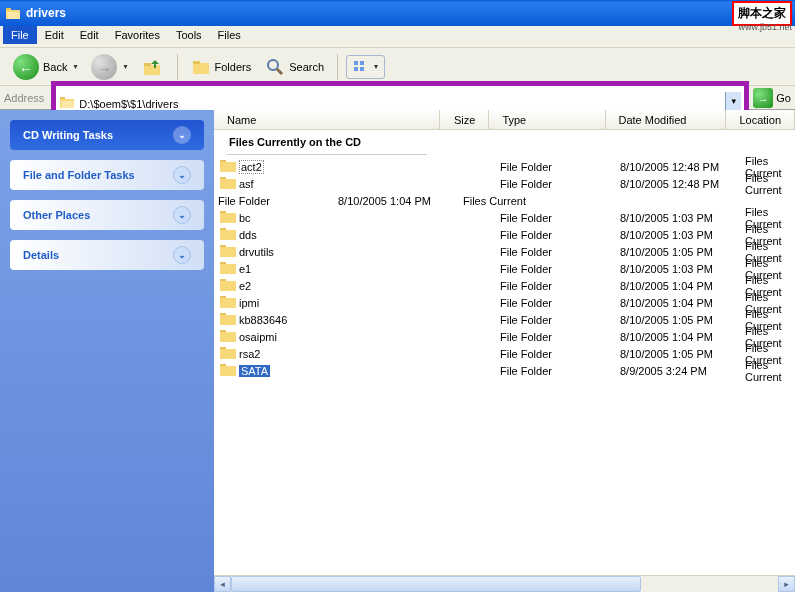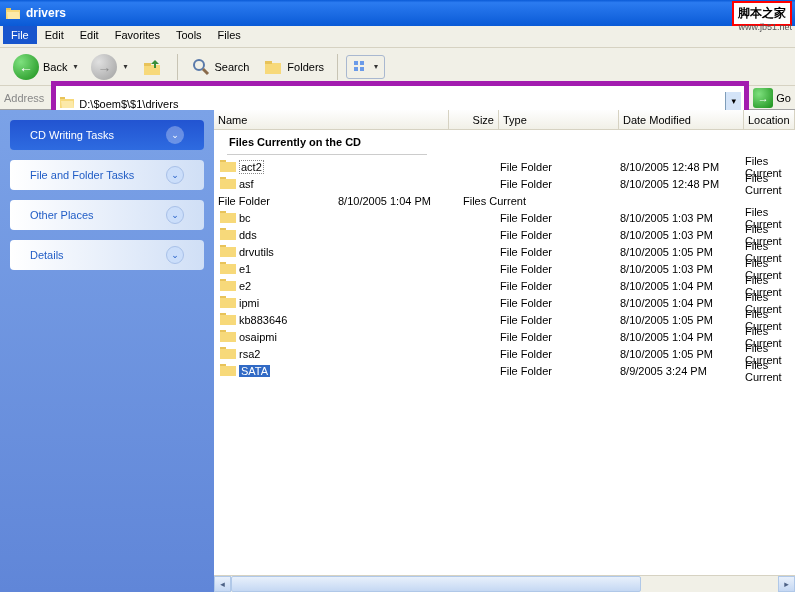--- a/index.html
+++ b/index.html
@@ -33,30 +33,30 @@
 .addr-input { flex: 1; height: 34px; border: 5px solid #a21caf; background: white; display: flex; align-items: flex-end; padding: 0 3px; }
 .addr-folder-icon { width: 16px; height: 16px; margin-right: 4px; }
 .addr-text { flex: 1; }
 .addr-drop { width: 16px; background: #d4e4f8; border-left: 1px solid #7f9db9; text-align: center; font-size: 9px; height: 18px; line-height: 18px; }
 .go-btn { display: flex; align-items: center; gap: 3px; }
 .go-square { width: 20px; height: 20px; background: radial-gradient(circle at 30% 30%, #7ee07e, #1a8f1a); border-radius: 3px; display: flex; align-items: center; justify-content: center; color: white; }
 
 .content { display: flex; height: 482px; }
 .sidebar { width: 214px; background: linear-gradient(to bottom, #7ba2e7, #6086d8); padding: 10px; }
 .task-panel { background: linear-gradient(to bottom, #fff, #f0f5fd); border-radius: 4px; margin-bottom: 10px; overflow: hidden; }
-.task-header { padding: 6px 20px; font-weight: normal; font-size: 12px; display: flex; justify-content: space-between; align-items: center; cursor: default; }
+.task-header { padding: 6px 13px; font-weight: bold; font-size: 12px; display: flex; justify-content: space-between; align-items: center; cursor: default; }
 .task-header.primary { background: linear-gradient(to bottom, #2254d1, #2e6be0); color: white; }
 .task-header.secondary { color: #215dc6; background: linear-gradient(to right, #fff, #d0dff6); }
 .chevron { width: 18px; height: 18px; border-radius: 50%; background: rgba(255,255,255,0.4); display: flex; align-items: center; justify-content: center; font-size: 9px; }
 .task-header.primary .chevron { background: rgba(255,255,255,0.3); color: white; }
 .task-header.secondary .chevron { background: rgba(200,220,250,0.8); color: #215dc6; border: 1px solid #a8c0e8; }
 
 .main-area { flex: 1; background: white; display: flex; flex-direction: column; overflow: hidden; }
 .columns { height: 20px; background: linear-gradient(to bottom, #fefefe, #f1f0e7); border-bottom: 1px solid #d6d2c2; display: flex; }
-.col { padding: 3px 4px; border-right: 1px solid #d6d2c2; display: flex; align-items: center; text-align: center; }
+.col { padding: 3px 13px; border-right: 1px solid #d6d2c2; display: flex; align-items: center; text-align: center; }
 .col-name { width: 235px; }
 .col-size { width: 50px; justify-content: flex-end; }
 .col-type { width: 120px; }
 .col-date { width: 125px; }
 .col-location { flex: 1; }
 
 .file-area { flex: 1; overflow: hidden; padding: 2px 4px; }
 .section-title { font-weight: bold; padding: 4px 2px 6px 2px; border-bottom: 1px solid #ccc; margin-bottom: 3px; width: 200px; margin-left: 9px; }
 .file-row { display: flex; height: 17px; align-items: center; cursor: default; }
 .file-cell-name { width: 282px; display: flex; align-items: center; gap: 3px; padding-left: 2px; }
@@ -118,32 +118,32 @@
   </div>
   <div class="tb-btn">
     <svg class="up-folder" viewBox="0 0 22 22">
         <rect x="2" y="9" width="16" height="10" fill="#f7d97a"></rect>
         <rect x="2" y="7" width="7" height="3" fill="#e8c35a"></rect>
         <path d="M13 4 L17 8 L14 8 L14 12 L12 12 L12 8 L9 8 Z" fill="#3a8f3a"></path>
       </svg>
   </div>
   <div class="tb-sep"></div>
   <div class="tb-btn">
+    <svg class="folder-icon-tb folder" viewBox="0 0 20 20">
+        <rect x="2" y="6" width="16" height="11" fill="#f7d97a"></rect>
+        <rect x="2" y="4" width="7" height="3" fill="#e8c35a"></rect>
+      </svg>
+    <span>Folders</span>
+  </div>
+  <div class="tb-btn">
     <svg class="search-icon" viewBox="0 0 20 20">
         <circle cx="8" cy="8" r="5" fill="none" stroke="#5a7aaa" stroke-width="2"></circle>
         <line x1="12" y1="12" x2="17" y2="17" stroke="#8a6a4a" stroke-width="3"></line>
       </svg>
     <span>Search</span>
-  </div>
-  <div class="tb-btn">
-    <svg class="folder-icon-tb folder" viewBox="0 0 20 20">
-        <rect x="2" y="6" width="16" height="11" fill="#f7d97a"></rect>
-        <rect x="2" y="4" width="7" height="3" fill="#e8c35a"></rect>
-      </svg>
-    <span>Folders</span>
   </div>
   <div class="tb-sep"></div>
   <div class="views-btn">
     <svg width="16" height="14" viewBox="0 0 16 14">
         <rect x="1" y="1" width="4" height="4" fill="#6a9ae8"></rect>
         <rect x="7" y="1" width="4" height="4" fill="#6a9ae8"></rect>
         <rect x="1" y="7" width="4" height="4" fill="#6a9ae8"></rect>
         <rect x="7" y="7" width="4" height="4" fill="#6a9ae8"></rect>
       </svg>
     <span class="dropdown-arrow">▾</span>

